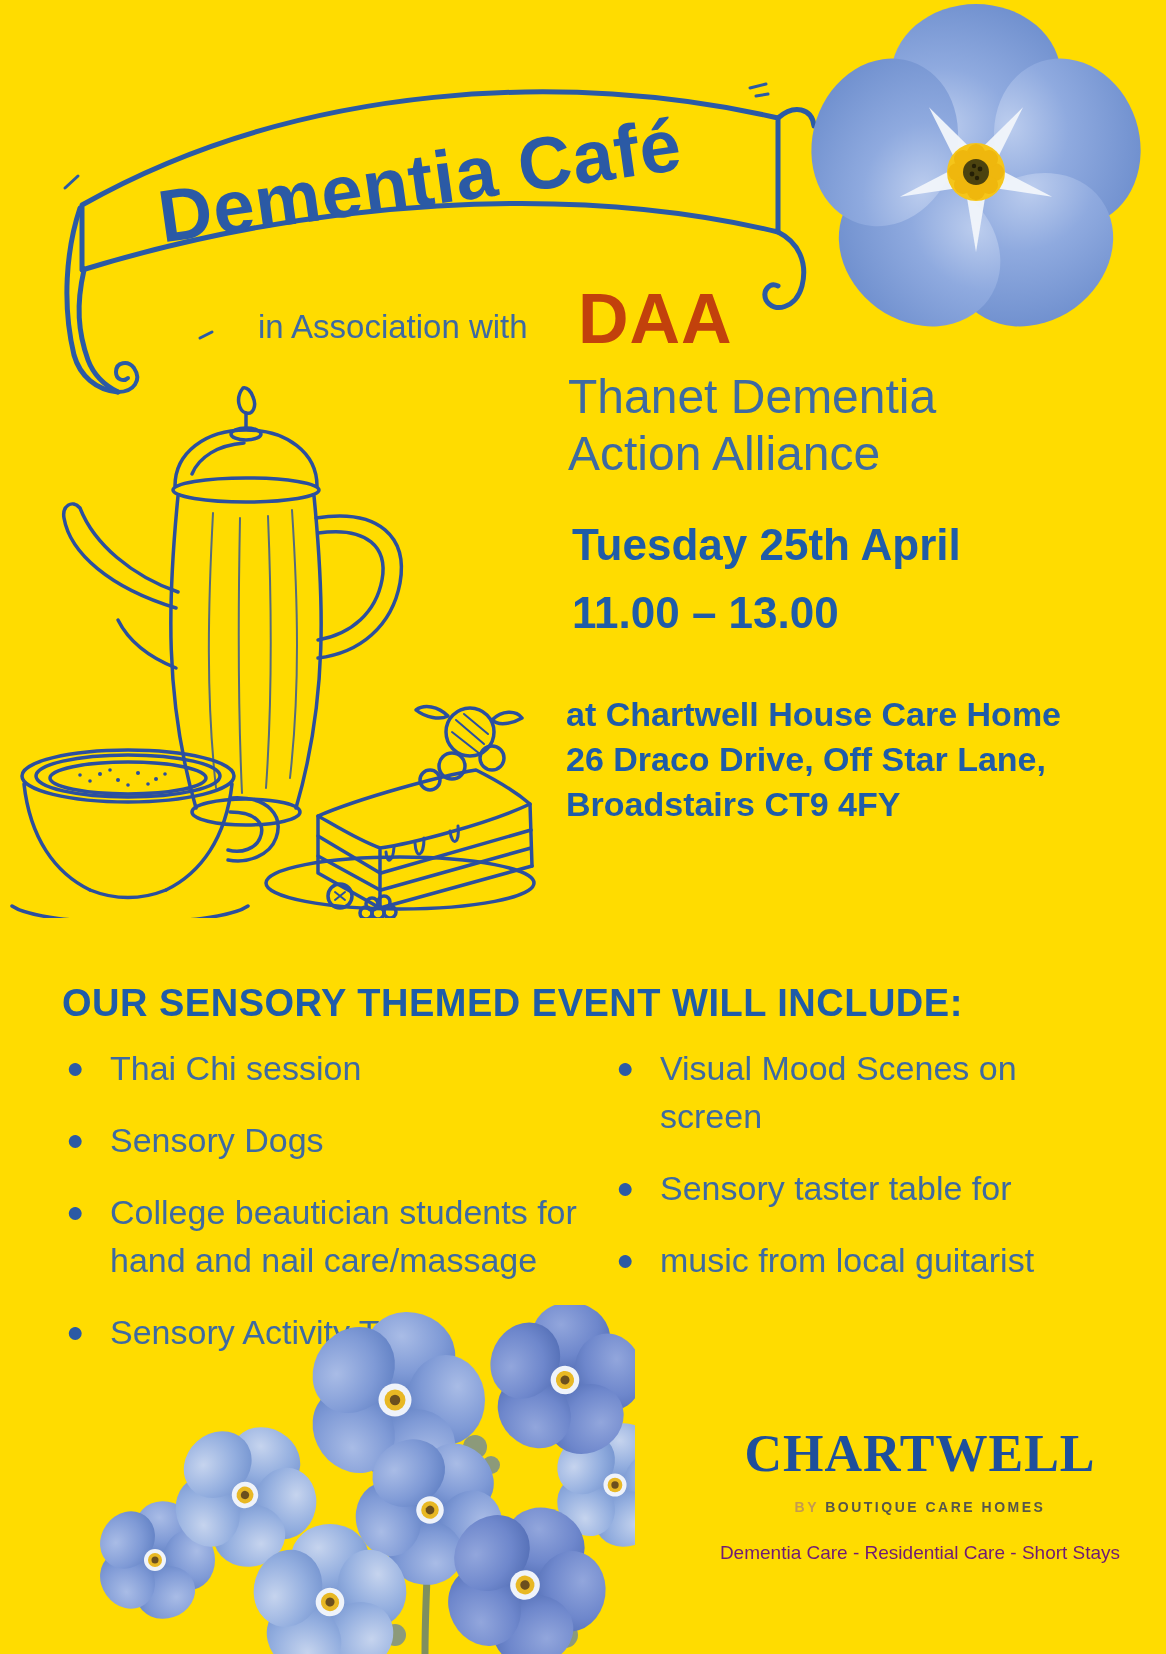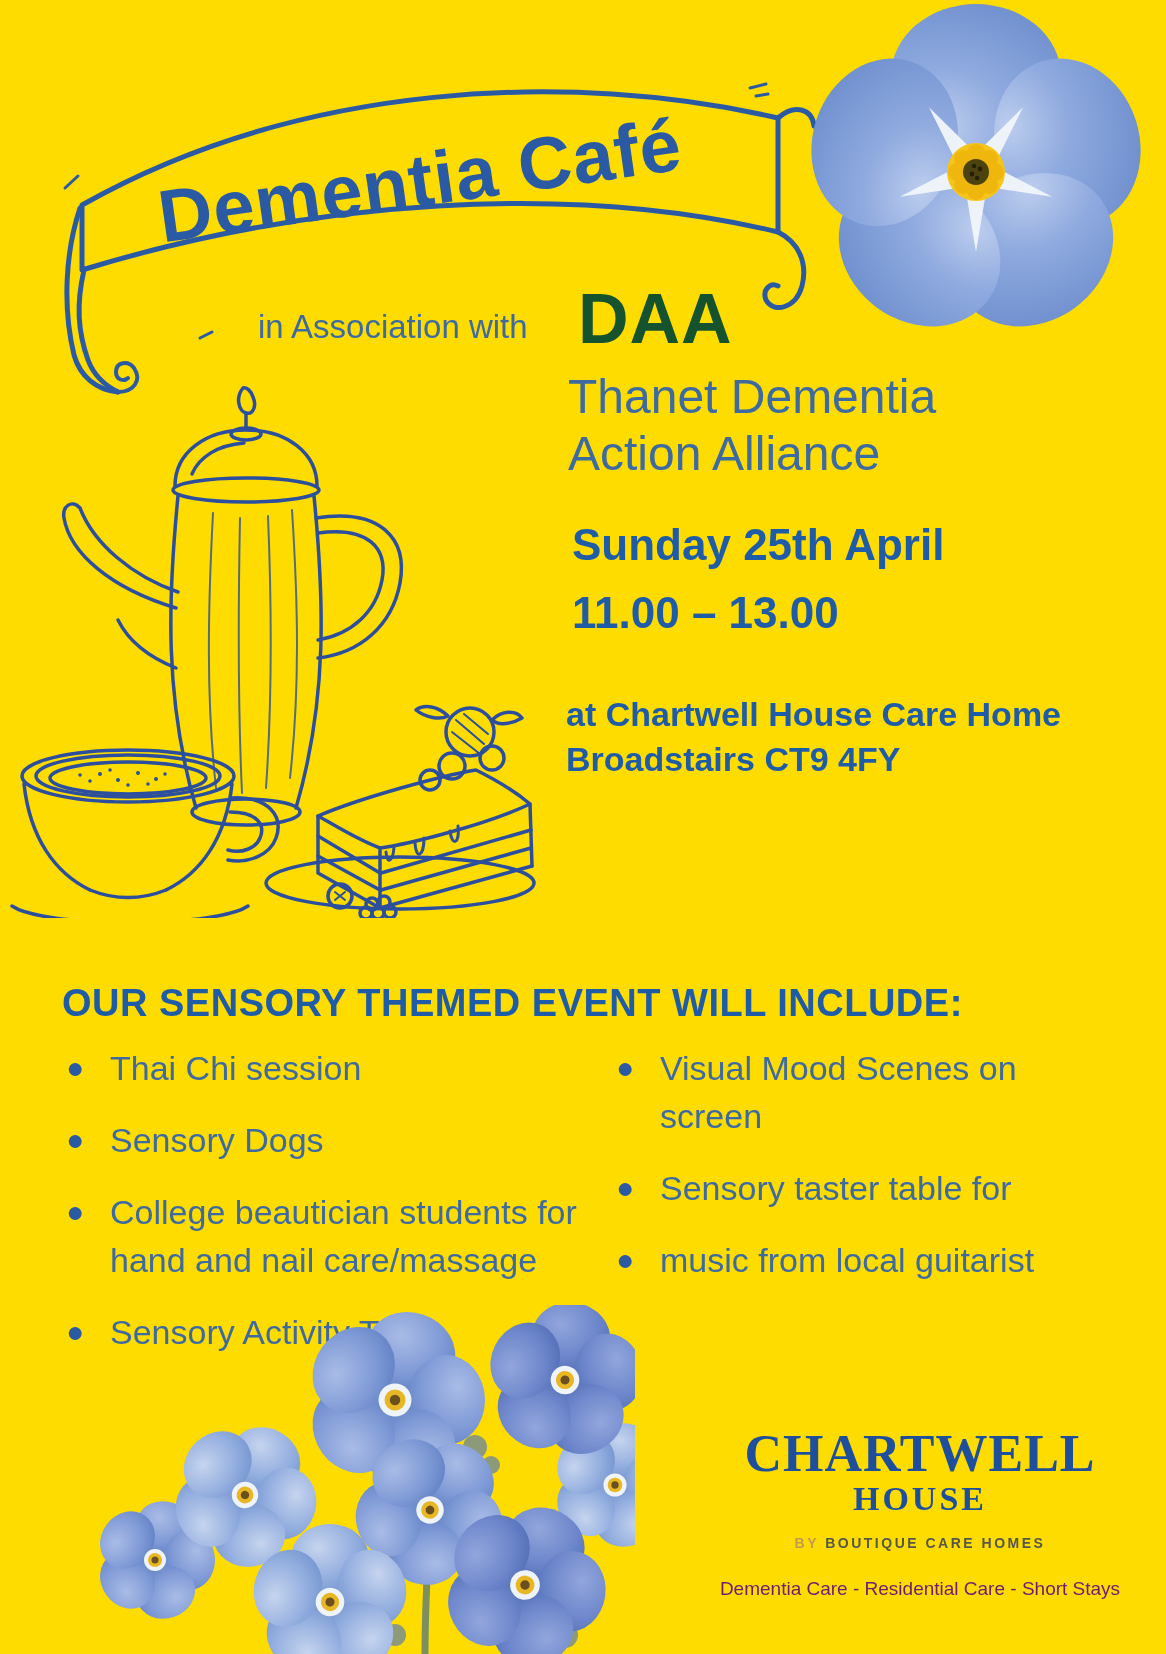--- a/index.html
+++ b/index.html
@@ -14,21 +14,21 @@
   .abs{position:absolute;}
   
   .banner-title{
     left:100px;top:138px;width:640px;
     transform:rotate(-8deg);
     font-size:74px;font-weight:700;letter-spacing:1px;
     color:#2B5AA5;text-align:center;white-space:nowrap;
   }
   
   .assoc{left:258px;top:308px;font-size:33px;color:#3E6AA2;white-space:nowrap;}
-  .daa{left:578px;top:284px;font-size:70px;font-weight:700;color:#14532d;letter-spacing:1px;line-height:1;}
+  .daa{left:578px;top:284px;font-size:70px;font-weight:700;color:#c2410c;letter-spacing:1px;line-height:1;}
   .org{left:568px;top:368px;font-size:48px;color:#3E6AA2;line-height:57px;}
   .org span{display:block;}
   
   .date{left:572px;top:520px;font-size:44px;font-weight:700;color:#1F5CA8;white-space:nowrap;}
   .time{left:572px;top:588px;font-size:44px;font-weight:700;color:#1F5CA8;white-space:nowrap;}
   .venue{left:566px;top:692px;font-size:34px;font-weight:700;color:#1F5CA8;line-height:45px;}
   .venue span{display:block;}
   
   .list-heading{left:62px;top:982px;font-size:38px;font-weight:700;letter-spacing:.5px;color:#1F5CA8;white-space:nowrap;}
   ul.blist{left:62px;top:1044px;margin:0;padding:0;list-style:none;}
@@ -124,25 +124,26 @@
     </g>
   </svg>
 
   <div class="abs assoc">in Association with</div>
   <div class="abs daa">DAA</div>
   <div class="abs org">
     <span>Thanet Dementia</span>
     <span>Action Alliance</span>
   </div>
 
-  <div class="abs date">Sunday 25th April</div>
+  <div class="abs date">Tuesday 25th April</div>
   <div class="abs time">11.00 – 13.00</div>
 
   <div class="abs venue">
     <span>at Chartwell House Care Home</span>
+    <span>26 Draco Drive, Off Star Lane,</span>
     <span>Broadstairs CT9 4FY</span>
   </div>
 
   <svg class="abs" style="left:0;top:368px" width="540" height="550" viewBox="0 0 540 550" fill="none" stroke="#2B4F9E" stroke-width="3.5" stroke-linecap="round" stroke-linejoin="round">
 
     <g>
       <path d="M243,20 C235,30 239,43 246,45 C253,47 257,38 253,29 C251,23 247,19 243,20 Z"></path>
       <path d="M246,45 L246,60"></path>
       <ellipse cx="246" cy="66" rx="15" ry="6"></ellipse>
       <path d="M175,118 C175,85 205,62 246,62 C287,62 317,85 317,118"></path>
@@ -335,21 +336,20 @@
     <use href="#fm" fill="url(#fgL)" transform="translate(150,190) scale(1.2) rotate(12)"></use>
     <use href="#fm" fill="url(#fgD)" transform="translate(470,75) scale(1.3) rotate(-10)"></use>
     <use href="#fm" fill="url(#fgM)" transform="translate(300,95) scale(1.5)"></use>
     <use href="#fm" fill="url(#fgM)" transform="translate(335,205) scale(1.25) rotate(24)"></use>
     <use href="#fm" fill="url(#fgL)" transform="translate(235,297) scale(1.3) rotate(-18)"></use>
     <use href="#fm" fill="url(#fgD)" transform="translate(430,280) scale(1.35) rotate(8)"></use>
   </svg>
 
   <div class="abs brand">
     <div class="name1">CHARTWELL</div>
-    <div class="name2">HOUSE</div>
     <div class="byline">
       <span class="by">BY</span>
       <span class="by-name">BOUTIQUE CARE HOMES</span>
     </div>
     <div class="tagline">Dementia Care - Residential Care - Short Stays</div>
   </div>
 
 </div>
 
 </body></html>

